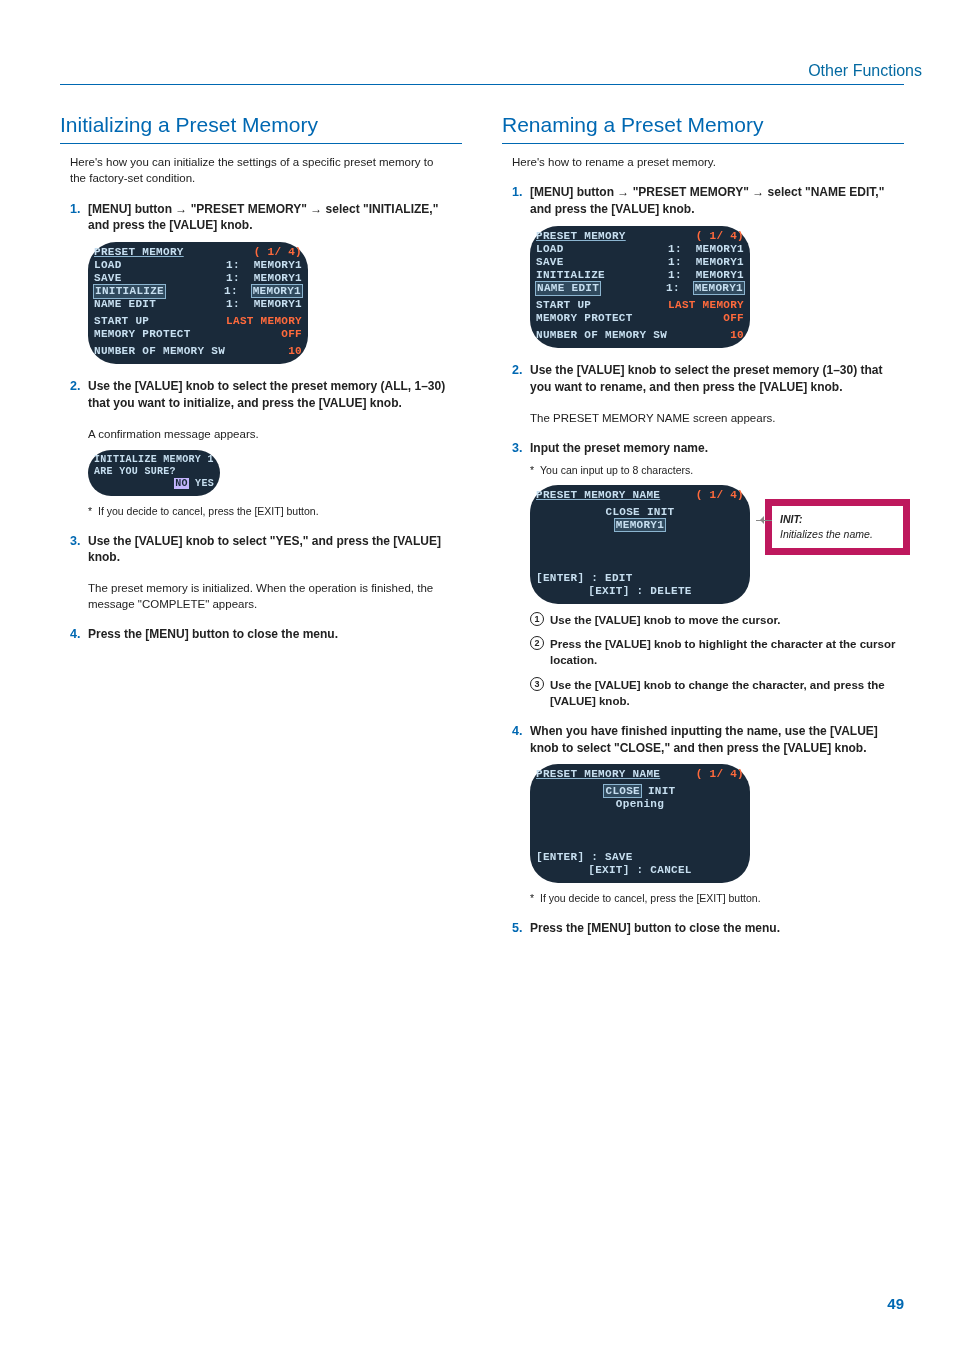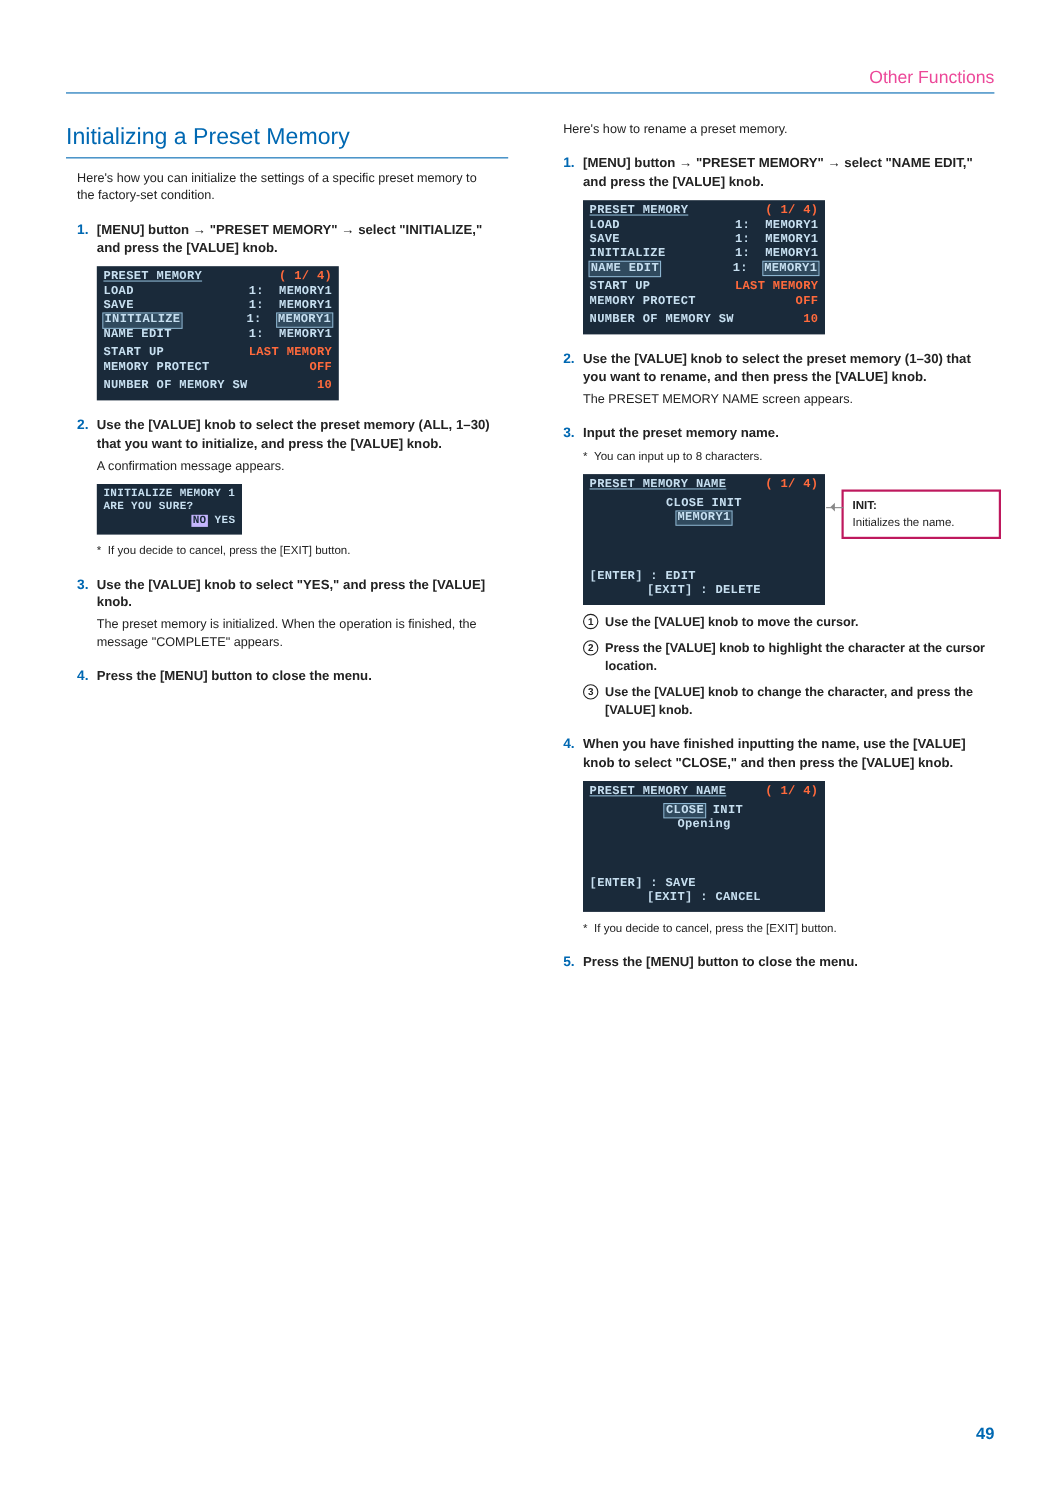--- a/index.html
+++ b/index.html
@@ -10,22 +10,22 @@
     background: #fff;
     color: #222;
     position: relative;
     padding: 60px 50px 40px 60px;
     font-size: 12px;
     line-height: 1.4;
   }
   .header-right {
     position: absolute;
     top: 60px;
-    right: 50px;
-    color: #ec4899;
+    right: 32px;
+    color: #0369a1;
     font-size: 16px;
     font-weight: 400;
   }
   .header-rule {
     position: absolute;
     top: 84px;
     left: 60px;
     right: 50px;
     border-top: 1px solid #0068b2;
   }
@@ -44,55 +44,57 @@
     margin-bottom: 10px;
   }
   .intro { margin: 0 10px 14px 10px; font-size: 11.5px; }
   ol.steps { list-style: none; margin: 0 0 0 10px; padding: 0; }
   ol.steps > li { position: relative; padding-left: 18px; margin-bottom: 14px; }
   ol.steps > li > .num {
     position: absolute; left: 0; top: 0;
     color: #0068b2; font-weight: 700; font-size: 12.5px;
   }
   .step-head { font-weight: 700; font-size: 12px; }
-  .step-body { font-size: 11.5px; margin-top: 4px; }
+  .step-body { font-size: 11.5px; margin-top: 14px; }
   .note { font-size: 10.5px; margin-top: 6px; }
   .note .star { display:inline-block; width:10px; }
   .arrow { font-family: Arial; }
   
   .lcd {
     background: #1a2a3a;
     color: #c7dff0;
     font-family: "Courier New", monospace;
     font-size: 11px;
     font-weight: 700;
     line-height: 13px;
     padding: 4px 6px 6px 6px;
     width: 220px;
     margin: 8px 0 8px 0;
     letter-spacing: 0.3px;
+    border-radius: 28px;
   }
   .lcd .row { display:flex; justify-content:space-between; white-space:pre; }
   .lcd .hl { background:#304a5e; outline:1px solid #8cb5d0; padding:0 1px; }
   .lcd .inv { background:#c4b5fd; color:#1a2a3a; padding:0 1px; }
   .lcd .red { color:#ff6a3c; }
   .lcd .page { color:#ff6a3c; }
   .lcd.small { width:132px; font-size:10px; line-height:12px; }
   .lcd .title { text-decoration: underline; text-decoration-color:#8cb5d0; }
   .lcd .sp { height:4px; }
   .callout-wrap { position: relative; }
   .callout {
     position: absolute;
     left: 235px;
     top: 14px;
     width: 145px;
-    border: 2px solid #be185d;
+    border: 7px solid #be185d;
     background: #fff;
     padding: 6px 8px;
     font-size: 10.5px;
+    font-style: italic;
   }
   .callout .t { font-weight:700; }
   .callout::before {
     content:"";
     position:absolute; left:-16px; top:14px;
     width:16px; height:1px; background:#888;
   }
   .callout::after{
     content:"";
     position:absolute; left:-16px; top:10px;
@@ -162,20 +164,21 @@
       </li>
 
       <li>
         <span class="num">4.</span>
         <span class="step-head">Press the [MENU] button to close the menu.</span>
       </li>
     </ol>
   </div>
 
   <div class="col">
+    <h2 class="section">Renaming a Preset Memory</h2>
     <p class="intro">Here's how to rename a preset memory.</p>
 
     <ol class="steps">
       <li>
         <span class="num">1.</span>
         <span class="step-head">
           <span>[MENU] button </span><span class="arrow">→</span><span> "PRESET MEMORY" </span><span class="arrow">→</span><span> select "NAME EDIT," and press the [VALUE] knob.</span>
         </span>
         <div class="lcd">
           <div class="row"><span class="title">PRESET MEMORY</span><span class="page">( 1/ 4)</span></div>

